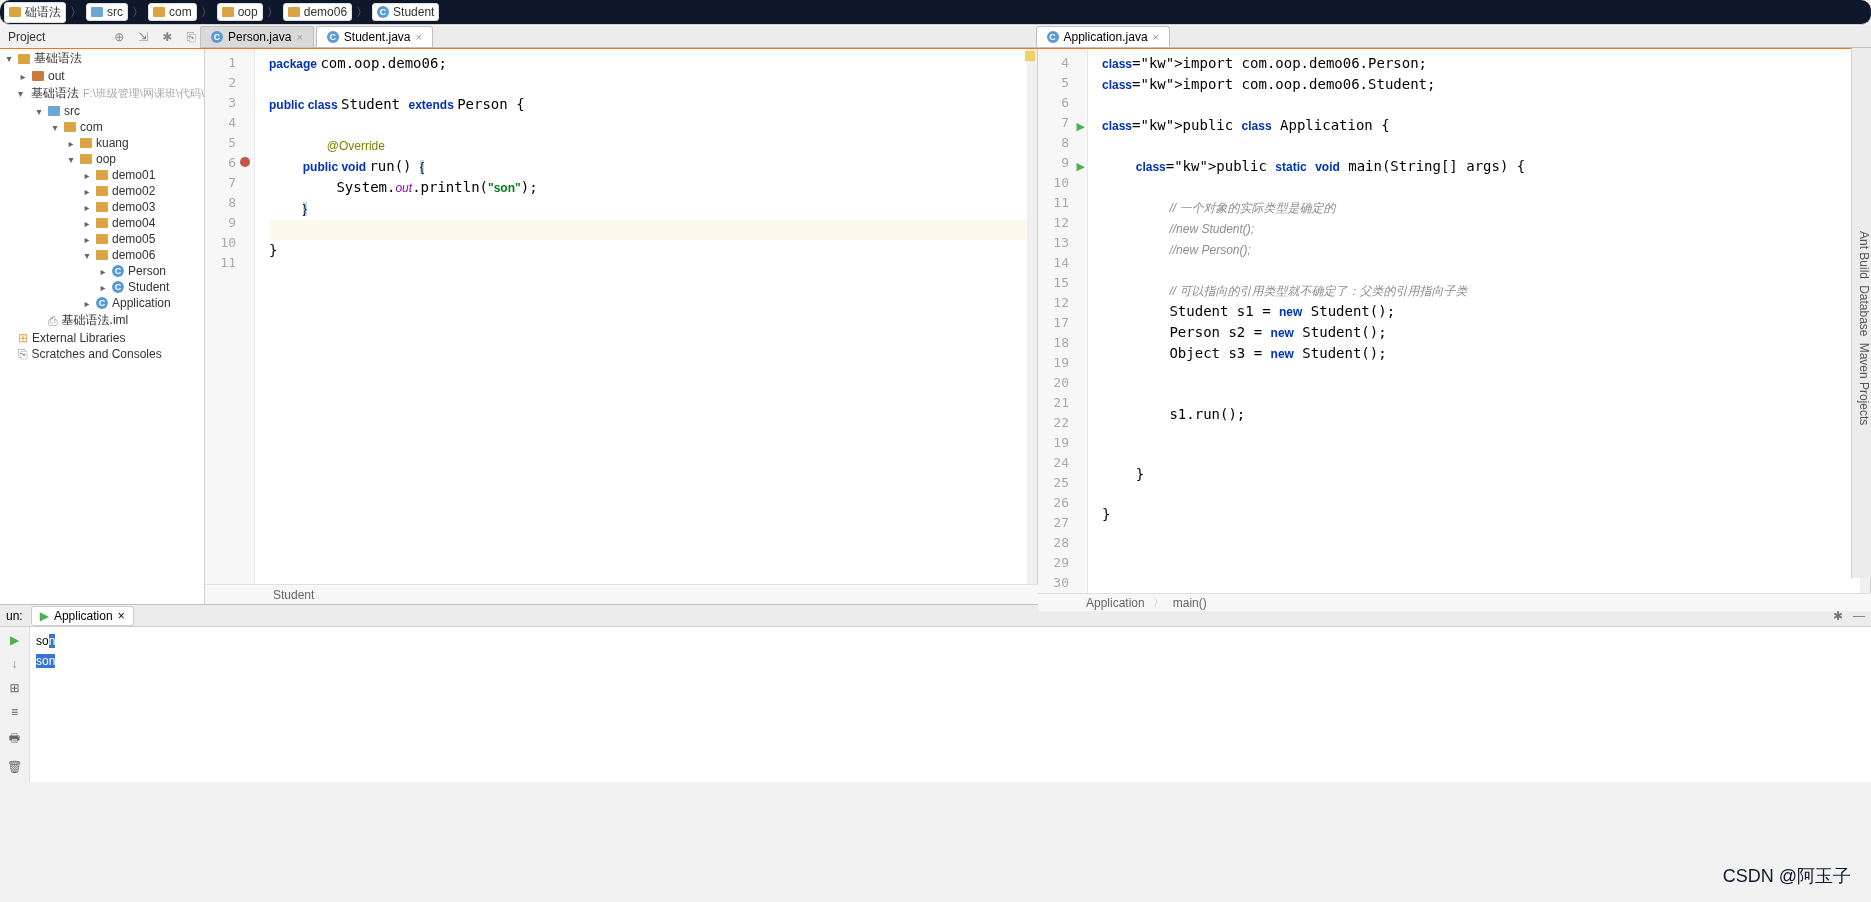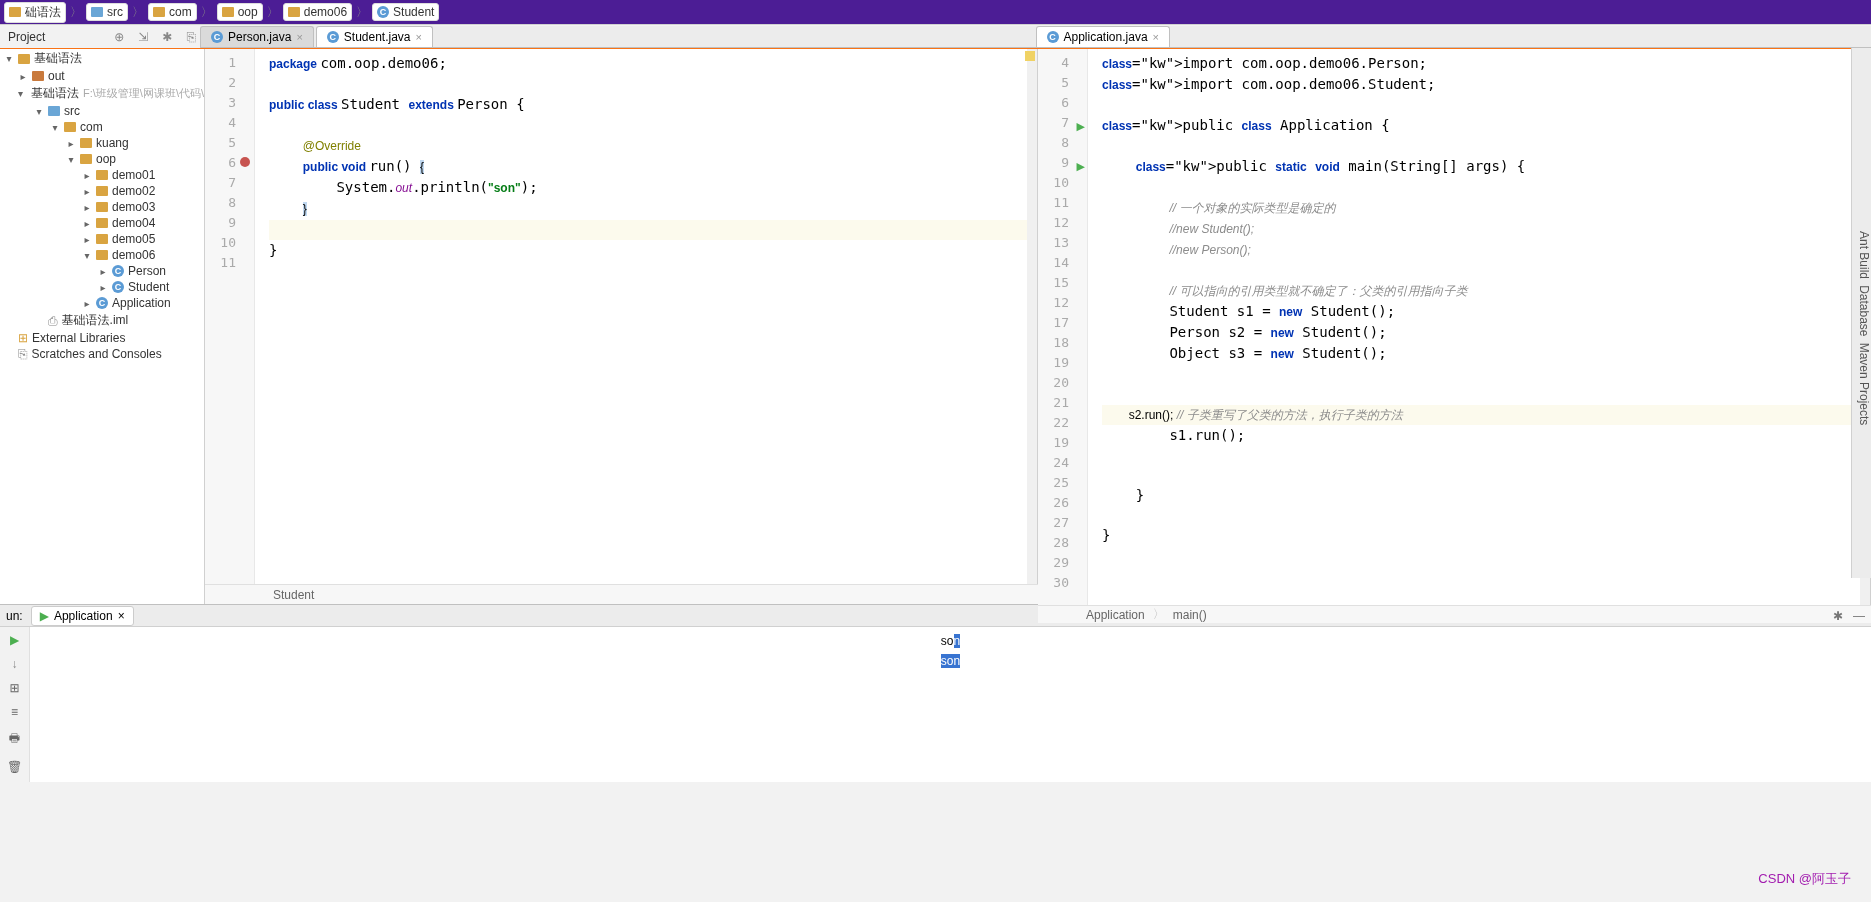--- a/index.html
+++ b/index.html
@@ -1,19 +1,19 @@
 <!DOCTYPE html>
 <html><head>
 <meta charset="utf-8">
 <style>
 * { margin: 0; padding: 0; box-sizing: border-box; font-family: "Segoe UI", Arial, sans-serif; font-size: 12px; }
 body { background: #f2f2f2; overflow: hidden; width: 1871px; height: 902px; }
 
 
-.breadcrumb { height: 24px; background: #4c1d95; border-bottom: 1px solid #d0d0d0; display: flex; align-items: center; padding: 12px 4px; gap: 2px; }
+.breadcrumb { height: 24px; background: #0f172a; border-bottom: 1px solid #d0d0d0; display: flex; align-items: center; padding: 12px 4px; gap: 2px; border-radius: 10px; }
 .breadcrumb .crumb { display: inline-flex; align-items: center; gap: 4px; padding: 1px 4px; background: #fff; border: 1px solid #ddd; border-radius: 3px; color: #333; }
 .breadcrumb .sep { color: #888; padding: 0 2px; }
 .folder-ic { width: 12px; height: 10px; background: #d9a441; border-radius: 1px; display: inline-block; position: relative; }
 .folder-ic.blue { background: #6aa6d6; }
 .class-ic { width: 12px; height: 12px; border-radius: 50%; background: #5b9bd5; color: #fff; display: inline-flex; align-items: center; justify-content: center; font-size: 9px; font-weight: bold; }
 
 
 .toolrow { height: 24px; background: #f2f2f2; border-bottom: 1px solid #f97316; display: flex; align-items: center; }
 .toolrow .proj-lbl { padding-left: 8px; flex: 0 0 200px; color: #333; display: flex; align-items: center; gap: 6px; }
 .toolrow .proj-ic { color: #888; cursor: pointer; padding: 0 4px; }
@@ -34,48 +34,48 @@
 
 .editors { flex: 1; display: flex; }
 .editor { flex: 1; display: flex; background: #fff; border-right: 1px solid #d0d0d0; position: relative; }
 .gutter { width: 50px; background: #f7f7f7; border-right: 1px solid #e8e8e8; text-align: right; padding-top: 4px; }
 .gutter .ln { color: #aaa; font-family: "Consolas", monospace; font-size: 13px; line-height: 20px; padding-right: 18px; position: relative; }
 .gutter .ln .runmark { position: absolute; right: 2px; top: 3px; color: #4caf50; font-size: 11px; }
 .gutter .ln .bp { position: absolute; right: 4px; top: 4px; width: 10px; height: 10px; background: #c75450; border-radius: 50%; }
 .code { flex: 1; padding: 4px 0 0 14px; font-family: "Consolas", monospace; font-size: 14px; line-height: 20px; white-space: pre; }
 .code .hl-line { background: #fcfaed; display: inline-block; width: 100%; }
 .kw { color: #0033b3; font-weight: bold; }
-.ann { color: #808000; }
+.ann { color: #808000; margin-left: 24px; }
 .str { color: #067d17; font-weight: bold; }
 .field { color: #871094; font-style: italic; }
 .cmt { color: #8c8c8c; font-style: italic; }
 .brace { background: #c0d8f0; }
 .scrollbar-v { position:absolute; right:0; top:0; width:10px; height:100%; background:#f0f0f0; }
 .scrollbar-v .warn { position:absolute; top:2px; right:2px; width:10px; height:10px; background:#f0d264; }
 
 
 .ed-status { height: 20px; background: #f7f7f7; border-top: 1px solid #e0e0e0; display:flex; align-items:center; padding-left:60px; color:#666; }
 .ed-status.right { padding-left: 40px; }
 .ed-status .rcrumb { padding: 0 8px; }
 .ed-status .rsep { color:#bbb; }
 
 
-.run-panel { border-top: 1px solid #c0c0c0; background: #fff; text-align: center; }
+.run-panel { border-top: 1px solid #c0c0c0; background: #fff; }
 .run-header { height: 22px; background: #ececec; border-bottom: 1px solid #d0d0d0; display:flex; align-items:center; gap:8px; padding: 0 6px; }
 .run-header .rtab { display:inline-flex; align-items:center; gap:5px; padding:2px 8px; background:#fff; border:1px solid #ccc; border-radius:3px; }
 .run-header .ricons { margin-left:auto; display:flex; gap:10px; color:#777; }
 .run-body { display:flex; height: 155px; }
 .run-tool { width:30px; background:#f2f2f2; border-right:1px solid #e0e0e0; display:flex; flex-direction:column; align-items:center; gap:10px; padding-top:6px; color:#666; }
 .console { flex:1; font-family:"Consolas",monospace; font-size:14px; line-height:20px; padding:4px 6px; }
 .console .sel { background:#3874d1; color:#fff; }
 
 
 .right-gut { position:absolute; right:0; top:48px; width:20px; height:530px; background:#ececec; border-left:1px solid #d0d0d0; writing-mode: vertical-rl; text-align:center; color:#555; font-size:11px; padding-top:30px; }
 
-.watermark { position:absolute; right:20px; bottom:14px; color:#a21caf; font-size:13px; }
+.watermark { position:absolute; right:20px; bottom:14px; color:#0f172a; font-size:18px; }
 </style>
 </head>
 <body>
 
 <div class="breadcrumb">
   <span class="crumb">
       <span class="folder-ic"></span>
       <span>础语法</span>
     </span>
     <span class="sep">〉</span>
@@ -316,21 +316,20 @@
         <span class="cmt">// 一个对象的实际类型是确定的</span>
         <span class="cmt">//new Student();</span>
         <span class="cmt">//new Person();</span>
 
         <span class="cmt">// 可以指向的引用类型就不确定了：父类的引用指向子类</span>
         Student s1 = <span class="kw">new</span> Student();
         Person s2 = <span class="kw">new</span> Student();
         Object s3 = <span class="kw">new</span> Student();
 
 
-<span class="hl-line">        s2.run(); <span class="cmt">// 子类重写了父类的方法，执行子类的方法</span></span>
         s1.run();
 
 
     }
 
 }
 
 
 
 </div>

